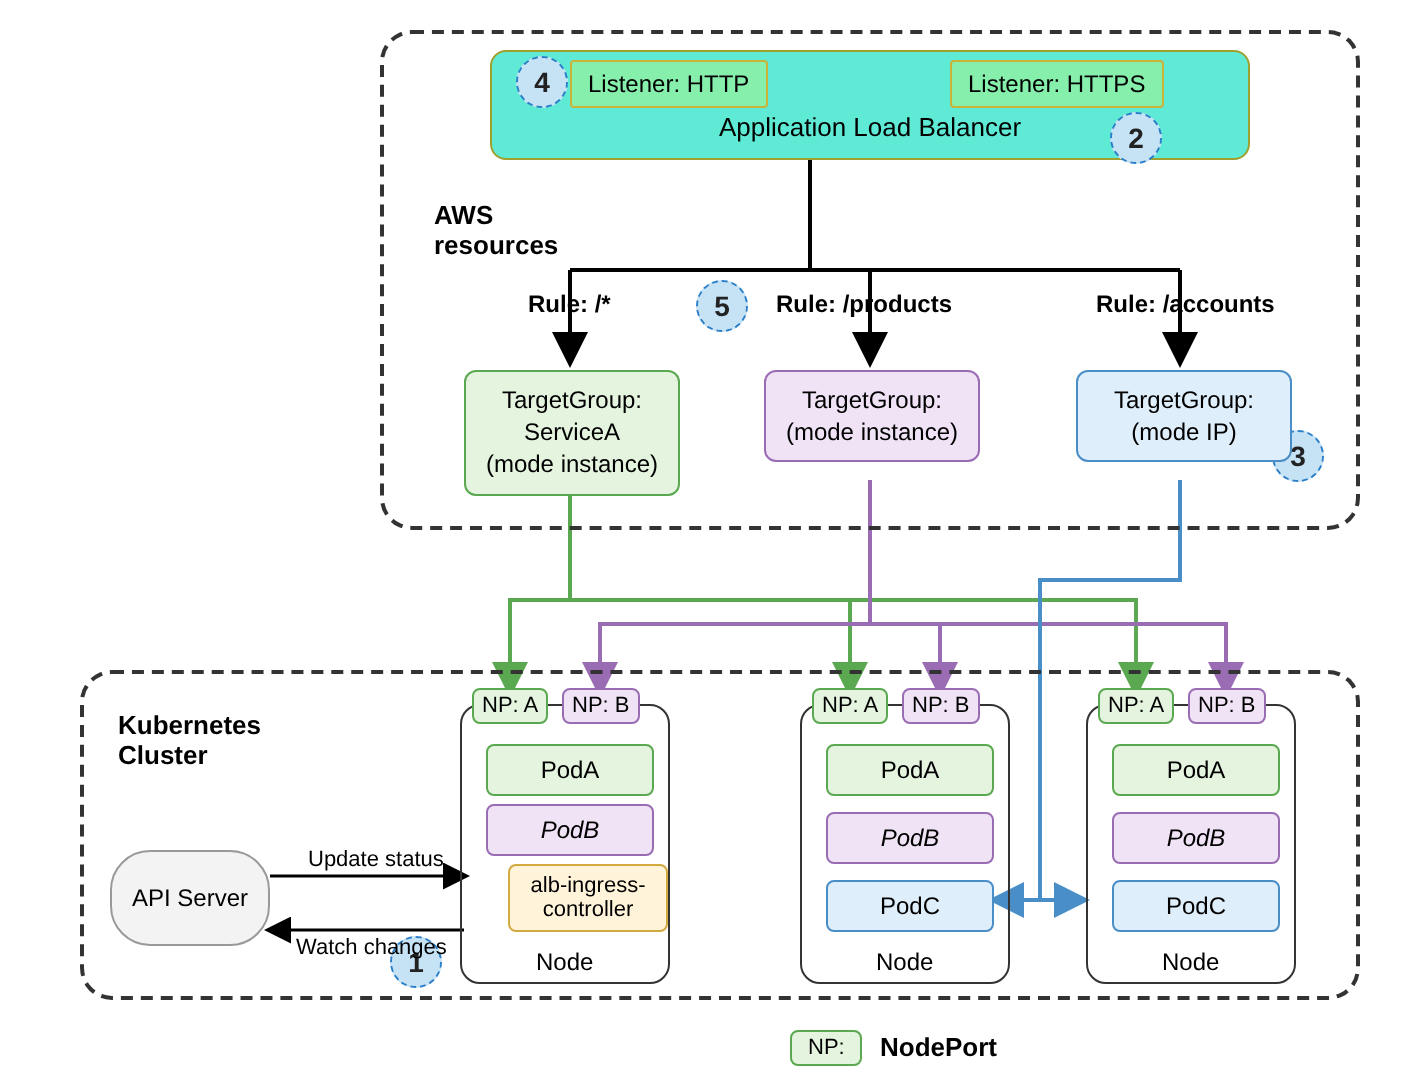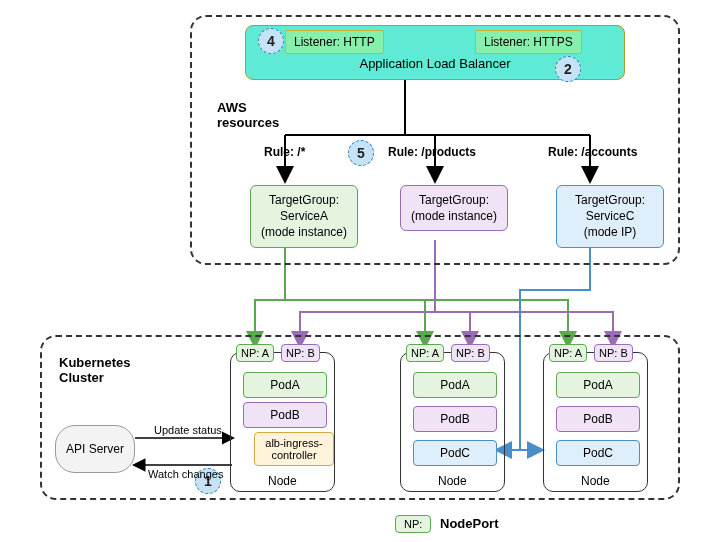--- a/index.html
+++ b/index.html
@@ -39,21 +39,20 @@
     padding: 4px 8px;
     font-size: 12px;
   }
   .tg-box {
     position: absolute;
     border-radius: 6px;
     text-align: center;
     font-size: 12px;
     padding: 6px 4px;
     line-height: 1.35;
-    margin-left: 18px;
   }
   .tg-a { background: #e4f4df; border: 1.5px solid #5aa84f; }
   .tg-b { background: #efe3f5; border: 1.5px solid #9a6cb3; }
   .tg-c { background: #deeefa; border: 1.5px solid #4a8ec8; }
   .marker {
     position: absolute;
     width: 26px; height: 26px;
     border: 1.5px dashed #2b7fc9;
     background: #c6e2f5;
     border-radius: 50%;
@@ -78,21 +77,21 @@
   .np-b { background: #efe3f5; border: 1.5px solid #9a6cb3; }
   .pod {
     position: absolute;
     border-radius: 4px;
     font-size: 12px;
     text-align: center;
     padding: 5px 0;
     width: 84px;
   }
   .pod-a { background: #e4f4df; border: 1.5px solid #5aa84f; }
-  .pod-b { background: #efe3f5; border: 1.5px solid #9a6cb3; }
+  .pod-b { background: #efe3f5; border: 1.5px solid #9a6cb3; font-style: italic; }
   .pod-c { background: #deeefa; border: 1.5px solid #4a8ec8; }
   .alb-ctrl {
     position: absolute;
     background: #fff3d9;
     border: 1.5px solid #d4a940;
     border-radius: 4px;
     font-size: 11px;
     text-align: center;
     padding: 4px 2px;
     width: 80px;
@@ -194,21 +193,20 @@
   <div>TargetGroup:</div>
   <div>ServiceA</div>
   <div>(mode instance)</div>
 </div>
 <div class="tg-box tg-b" style="left:382px; top:185px; width:108px;">
   <div>TargetGroup:</div>
   <div>(mode instance)</div>
 </div>
 <div class="tg-box tg-c" style="left:538px; top:185px; width:108px;">
   <div>TargetGroup:</div>
-  <div>ServiceC</div>
   <div>(mode IP)</div>
 </div>
 
 <div class="dashed-box" style="left:40px; top:335px; width:640px; height:165px;"></div>
 <div class="label-bold" style="left:59px; top:355px; width:95px;">Kubernetes Cluster</div>
 
 <div class="api-server" style="left:55px; top:425px; width:80px;">API Server</div>
 
 <div class="small-label" style="left:154px; top:424px;">Update status</div>
 <div class="small-label" style="left:148px; top:468px;">Watch changes</div>

